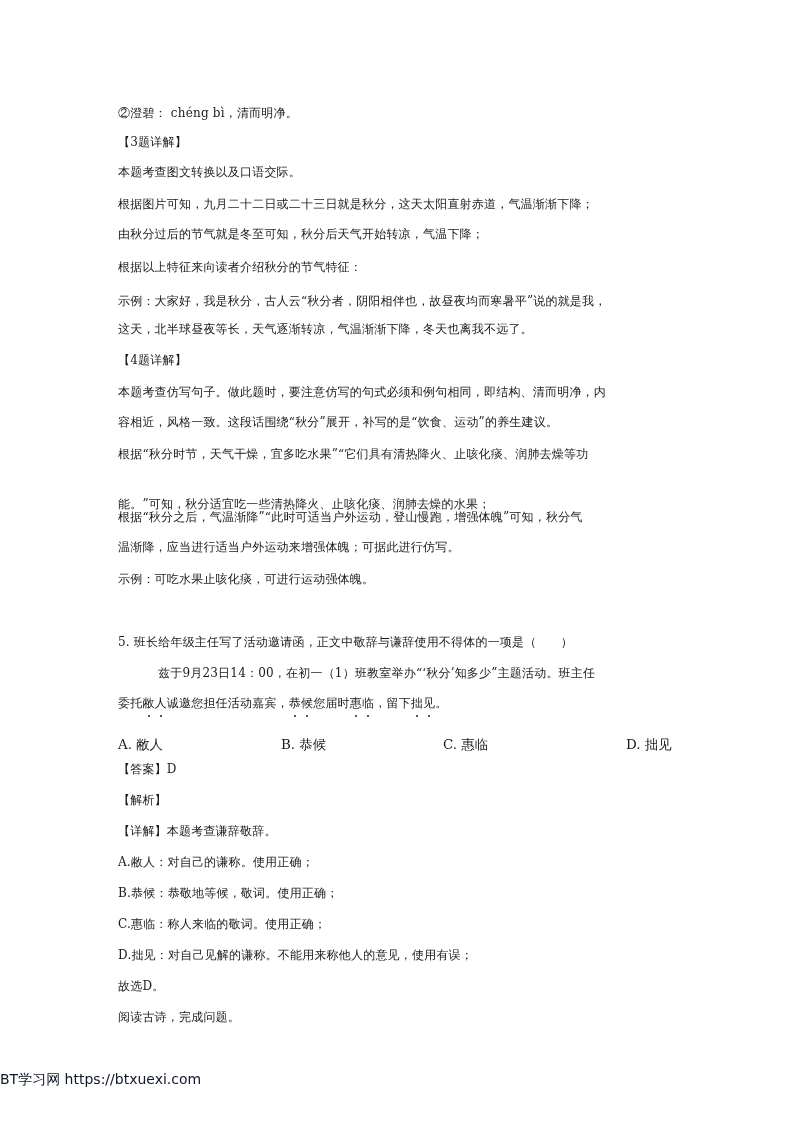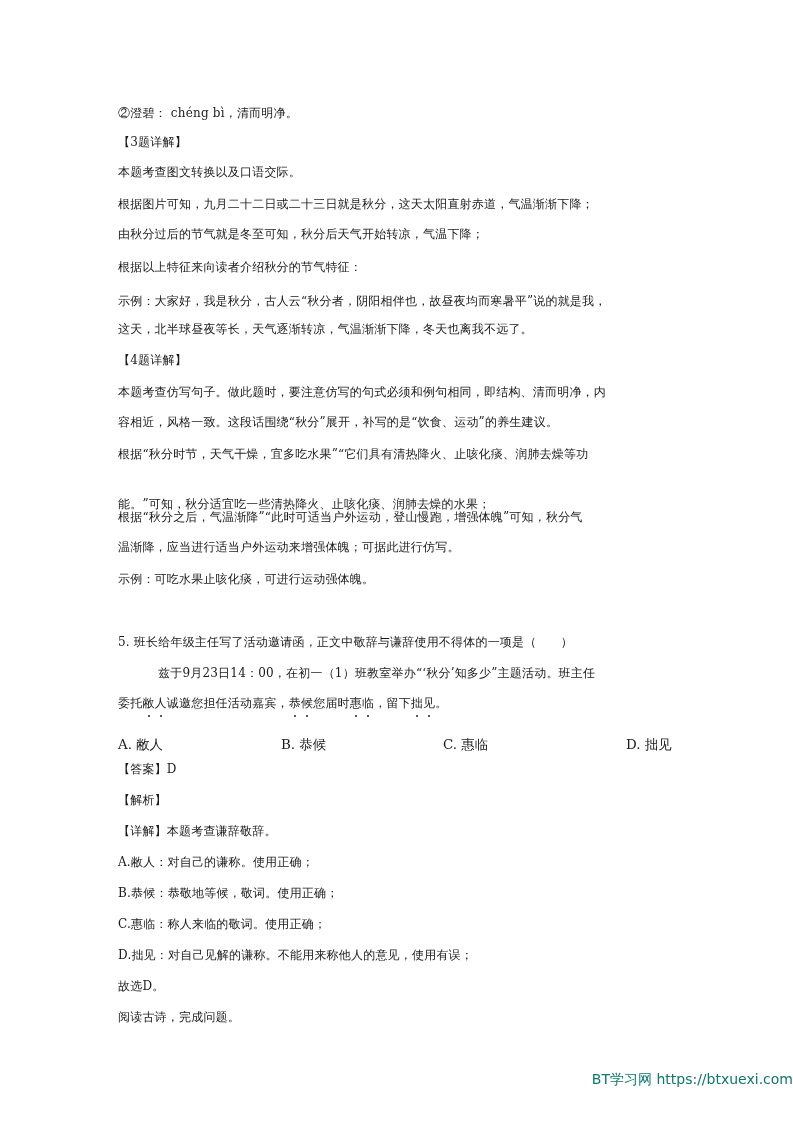--- a/index.html
+++ b/index.html
@@ -56,24 +56,24 @@
       position: absolute;
       top: 0;
       white-space: nowrap;
       margin-top: 8px;
     }
     .footer {
       position: absolute;
       left: 0;
       width: 793px;
       top: 1071px;
-      text-align: right;
+      text-align: left;
       font-family: "DejaVu Sans", "Liberation Sans", sans-serif;
       font-size: 14px;
-      color: #0f766e;
+      color: #0f172a;
     }
   </style>
 </head>
 <body>
 
 <div class="page">
 
   <div class="line" style="top:104px">②澄碧： chéng bì，清而明净。</div>
   <div class="line" style="top:133px">【3题详解】</div>
   <div class="line" style="top:163px">本题考查图文转换以及口语交际。</div>

